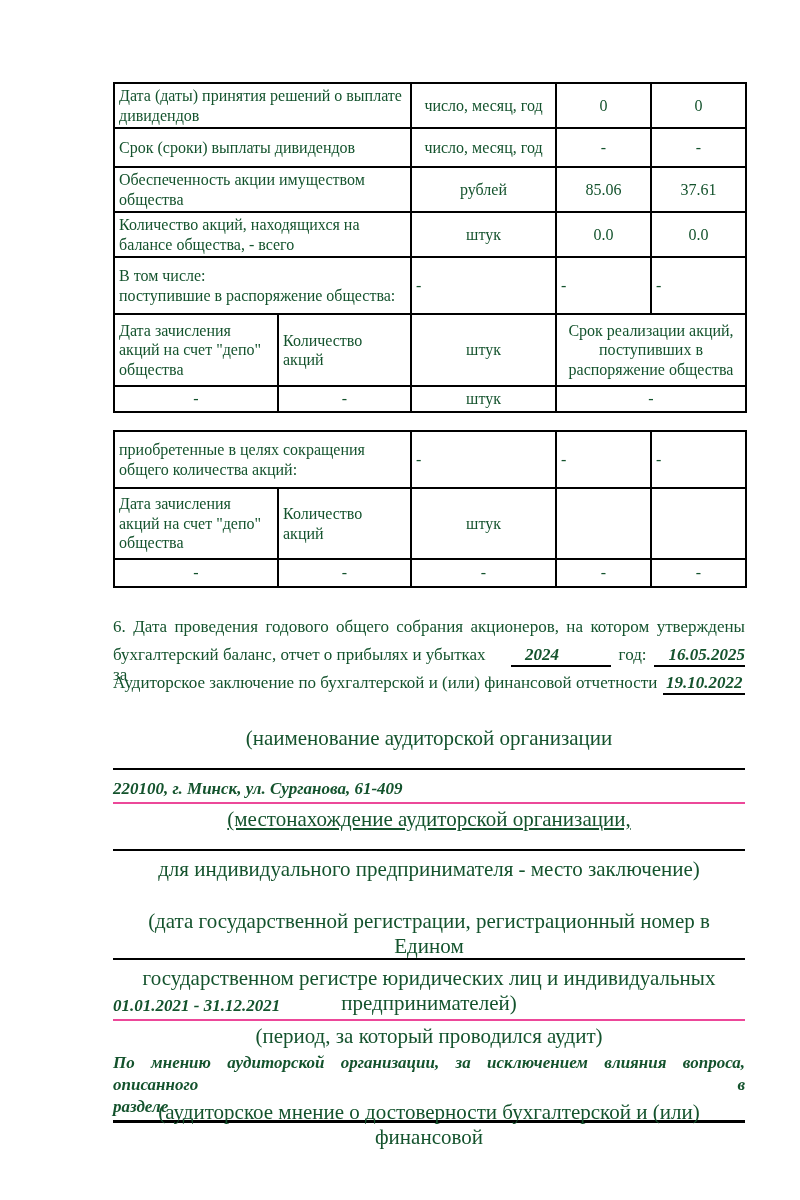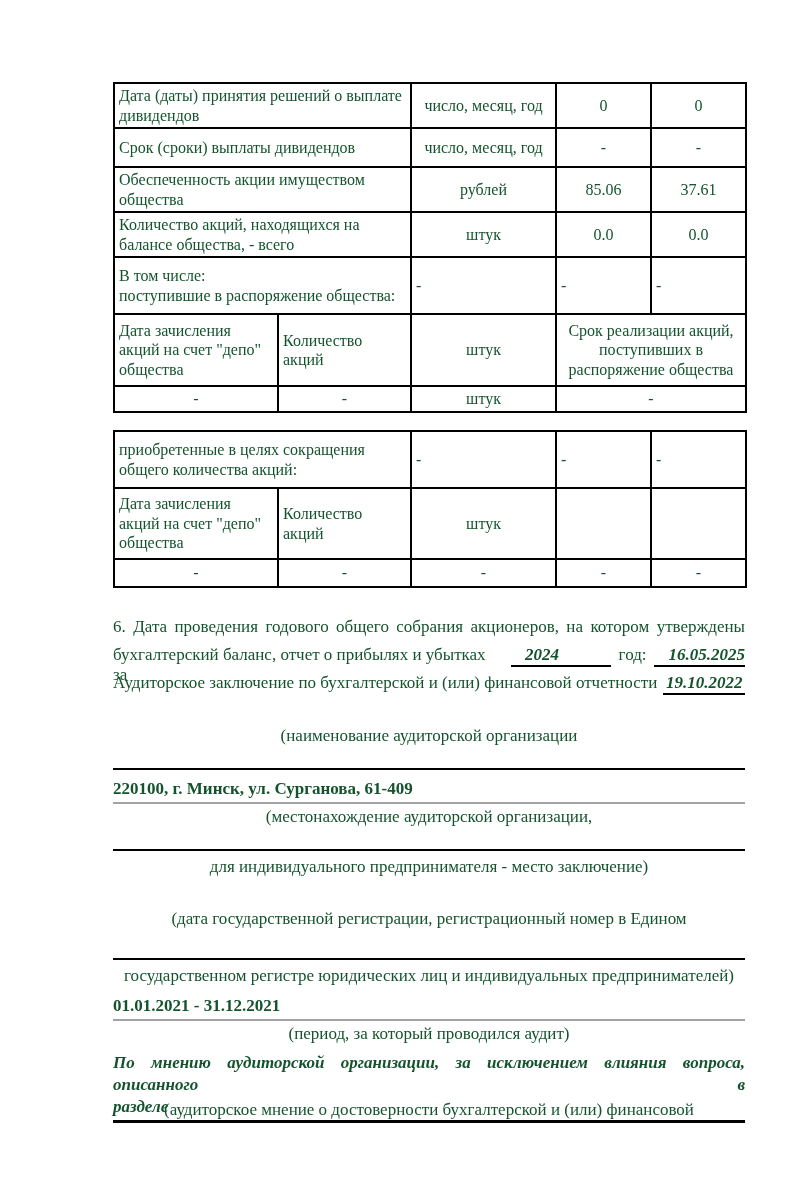--- a/index.html
+++ b/index.html
@@ -18,24 +18,24 @@
     overflow:hidden;
   }
   td.l{text-align:left;}
   td.c{text-align:center;}
   .pre{white-space:pre-line;}
   .sec{position:absolute;left:113px;width:632px;font-size:17px;}
   .jline{text-align:justify;text-align-last:justify;}
   .fline{display:flex;align-items:baseline;}
   .uline{border-bottom:2px solid #000;}
   .bi{font-weight:bold;font-style:italic;}
-  .cap{text-align:center;font-size:17px;}
+  .cap{text-align:center;font-size:21px;}
   .rule{position:absolute;left:113px;width:632px;border-top:2px solid #000;height:0;}
-  .valline{position:absolute;left:113px;width:632px;border-bottom:2px solid #a3a3a3;
-           font-size:17px;font-weight:bold;padding-bottom:3px;}
+  .valline{position:absolute;left:113px;width:632px;border-bottom:2px solid #ec4899;
+           font-size:17px;font-weight:bold;font-style:italic;padding-bottom:3px;}
   .gap8{display:inline-block;width:8px;}
 </style>
 </head>
 <body>
 
 <div class="doc">
 
   <table class="grid" style="top:82px;">
     <colgroup>
       <col style="width:164px">
@@ -143,21 +143,21 @@
     <span>Аудиторское заключение по бухгалтерской и (или) финансовой отчетности</span>
     <span class="uline bi" style="flex:1;text-align:center;margin-left:6px;">19.10.2022</span>
   </div>
 
 
   <div class="sec cap" style="top:726px;">(наименование аудиторской организации</div>
 
   <div class="rule" style="top:768px;"></div>
 
   <div class="valline" style="top:779px;">220100, г. Минск, ул. Сурганова, 61-409</div>
-  <div class="sec cap" style="top:807px;">(местонахождение аудиторской организации,</div>
+  <div class="sec cap" style="top:807px;text-decoration:underline;">(местонахождение аудиторской организации,</div>
 
   <div class="rule" style="top:849px;"></div>
   <div class="sec cap" style="top:857px;">для индивидуального предпринимателя - место заключение)</div>
 
   <div class="sec cap" style="top:909px;">(дата государственной регистрации, регистрационный номер в Едином</div>
 
   <div class="rule" style="top:958px;"></div>
   <div class="sec cap" style="top:966px;">государственном регистре юридических лиц и индивидуальных предпринимателей)</div>
 
   <div class="valline" style="top:996px;">01.01.2021 - 31.12.2021</div>

